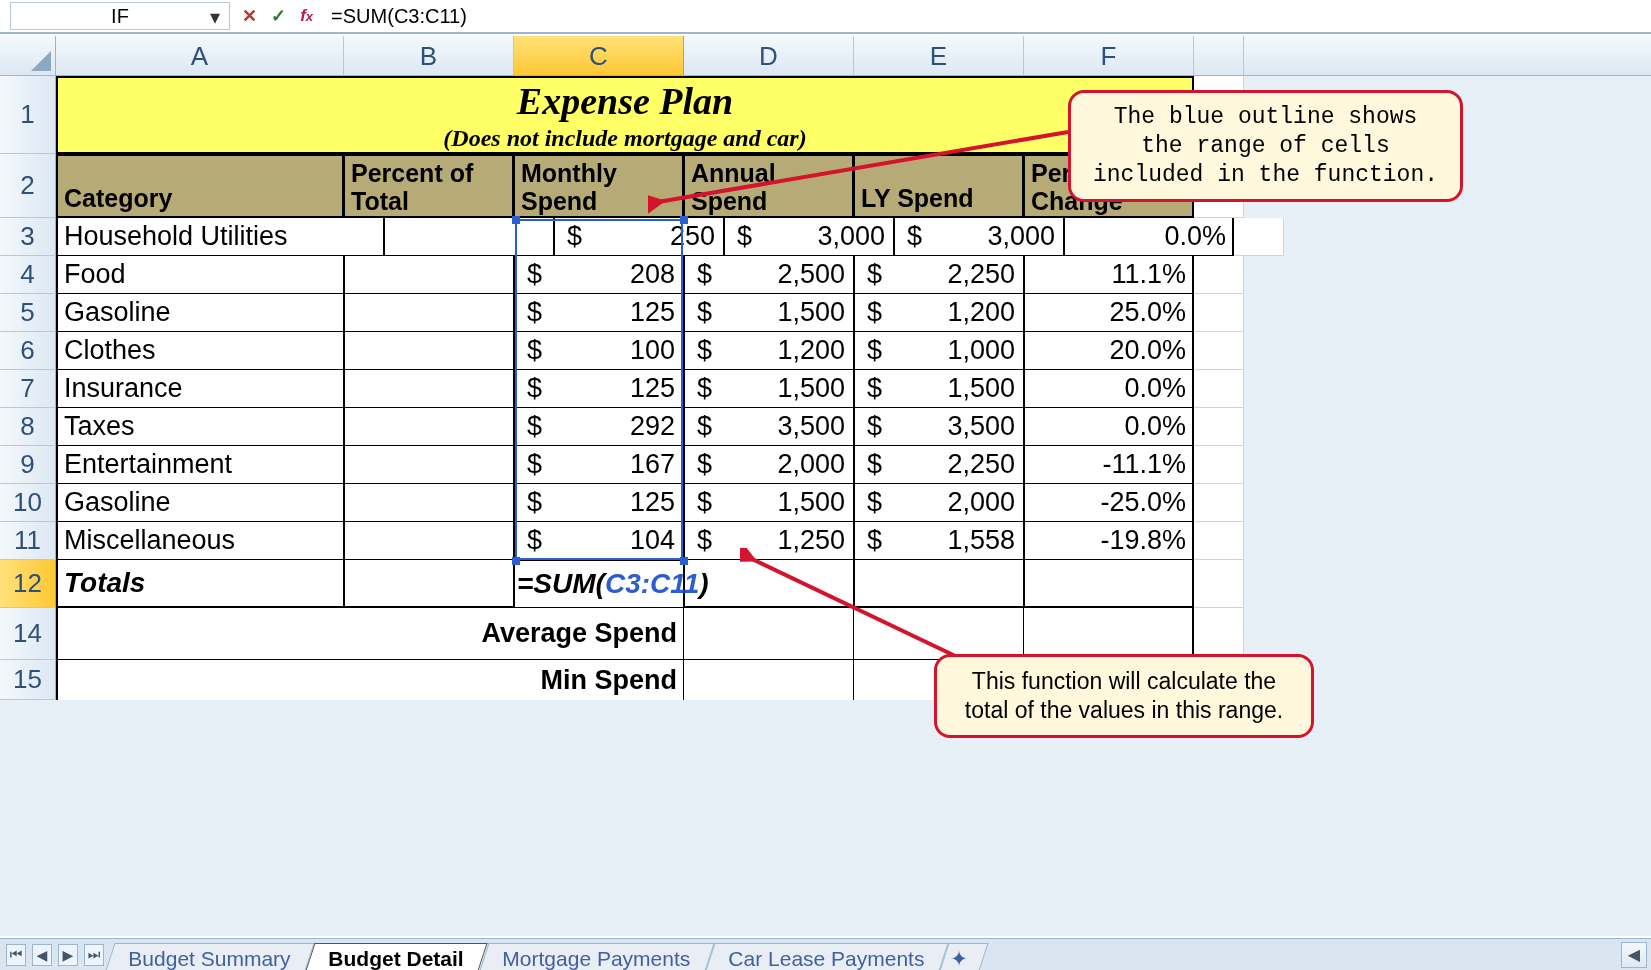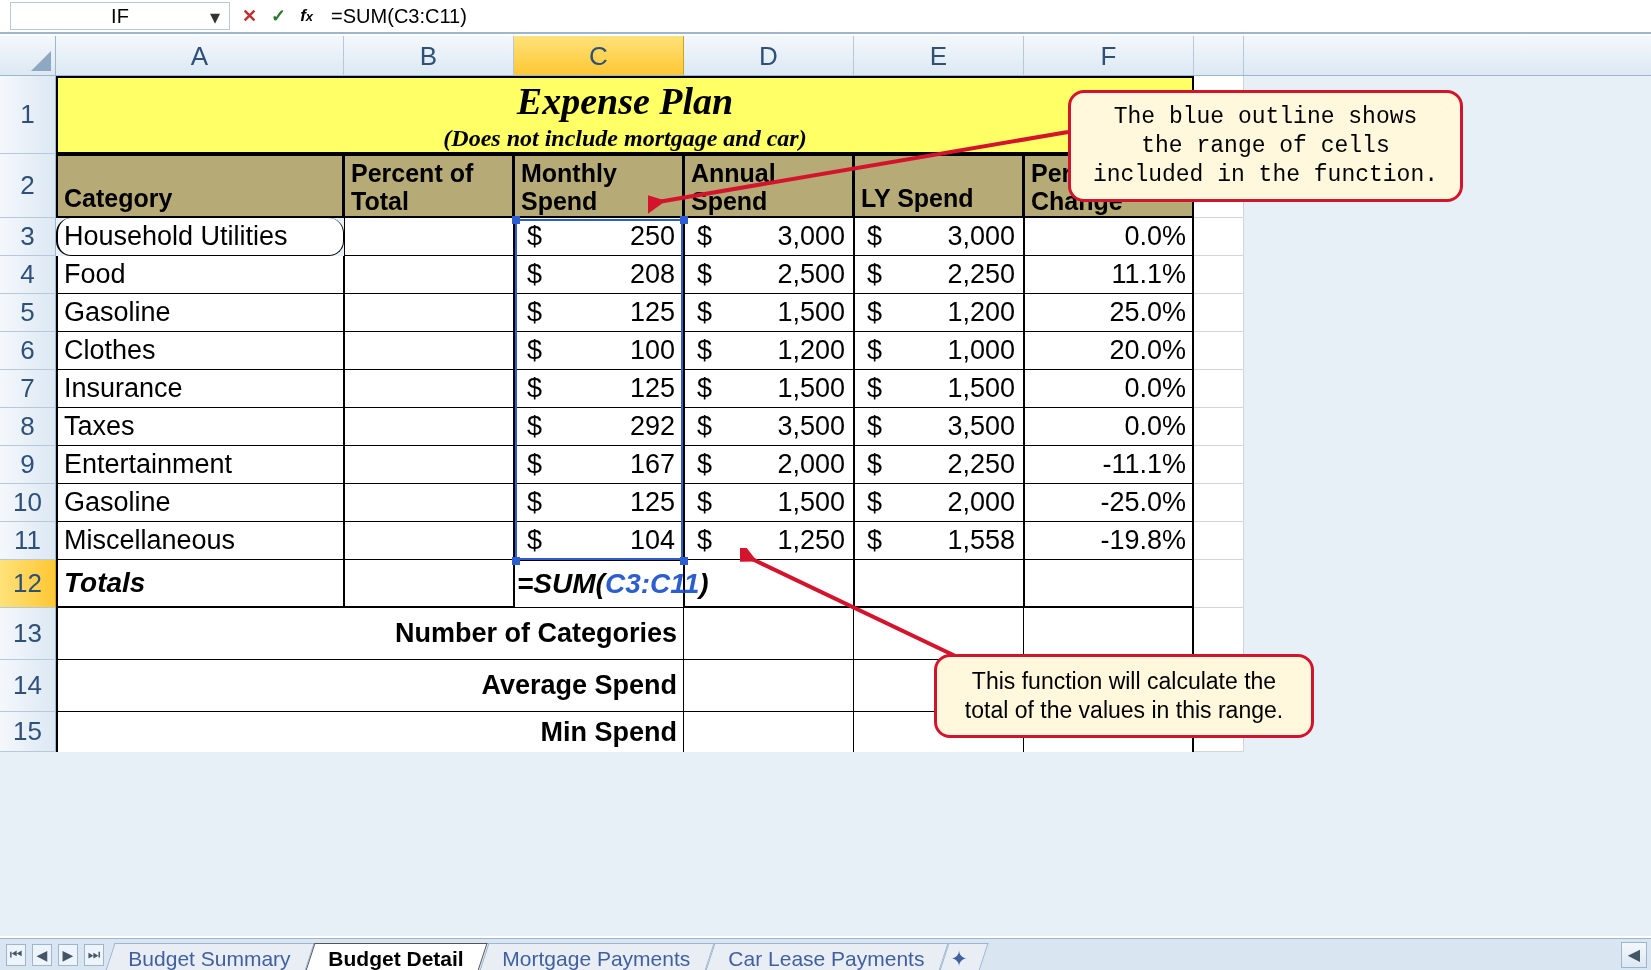--- a/index.html
+++ b/index.html
@@ -38,21 +38,21 @@
     color: #333;
   }
   .fx-controls {
     display: flex;
     align-items: center;
     gap: 14px;
     padding: 0 12px;
     color: #555;
     font-size: 18px;
   }
-  .fx-label { font-style: italic; font-weight: bold; color: #000000; font-size: 17px;}
+  .fx-label { font-style: italic; font-weight: bold; color: #be185d; font-size: 17px;}
   .formula-input {
     flex: 1;
     padding: 2px 6px;
     font-size: 20px;
   }
   
   .grid-wrap {
     position: absolute;
     top: 36px; bottom: 34px; left: 0; right: 0;
     overflow: hidden;
@@ -285,21 +285,21 @@
       <div class="cell th col-C" style="width:170px; align-items:flex-start;">Monthly Spend</div>
       <div class="cell th col-D" style="width:170px; align-items:flex-start;">Annual Spend</div>
       <div class="cell th col-E" style="width:170px; align-items:flex-end;">LY Spend</div>
       <div class="cell th col-F" style="width:170px; align-items:flex-start; border-right:2px solid #000;">Percent Change</div>
       <div class="cell col-G cell-g" style="width:50px;"></div>
     </div>
 
     <div id="data-rows">
         <div class="row drow">
           <div class="row-h" style="height:38px;">3</div>
-          <div class="cell bcell first col-A" style="width:288px;border-radius:15px;">Household Utilities</div>
+          <div class="cell bcell first col-A" style="width:328px;">Household Utilities</div>
           <div class="cell bcell col-B" style="width:170px;"></div>
           <div class="cell bcell currency col-C" style="width:170px;">
             <span class="sym">$</span>
             <span class="val">250</span>
           </div>
           <div class="cell bcell currency col-D" style="width:170px;">
             <span class="sym">$</span>
             <span class="val">3,000</span>
           </div>
           <div class="cell bcell currency col-E" style="width:170px;">
@@ -471,28 +471,20 @@
         <span>
           <span>=SUM(</span><span class="blue">C3:C11</span><span>)</span>
         </span>
       </div>
       <div class="cell bcell col-D" style="width:170px;"></div>
       <div class="cell bcell col-E" style="width:170px;"></div>
       <div class="cell bcell last col-F" style="width:170px;"></div>
       <div class="cell col-G cell-g" style="width:50px;"></div>
     </div>
 
-    <div class="row srow">
-      <div class="row-h" style="height:52px;">13</div>
-      <div class="cell summary-label">Number of Categories</div>
-      <div class="cell summary-rest" style="width:170px;"></div>
-      <div class="cell summary-rest" style="width:170px;"></div>
-      <div class="cell summary-rest last" style="width:170px;"></div>
-      <div class="cell col-G cell-g" style="width:50px;"></div>
-    </div>
     <div class="row srow">
       <div class="row-h" style="height:52px;">14</div>
       <div class="cell summary-label">Average Spend</div>
       <div class="cell summary-rest" style="width:170px;"></div>
       <div class="cell summary-rest" style="width:170px;"></div>
       <div class="cell summary-rest last" style="width:170px;"></div>
       <div class="cell col-G cell-g" style="width:50px;"></div>
     </div>
     <div class="row" style="height:40px;">
       <div class="row-h" style="height:40px;">15</div>

